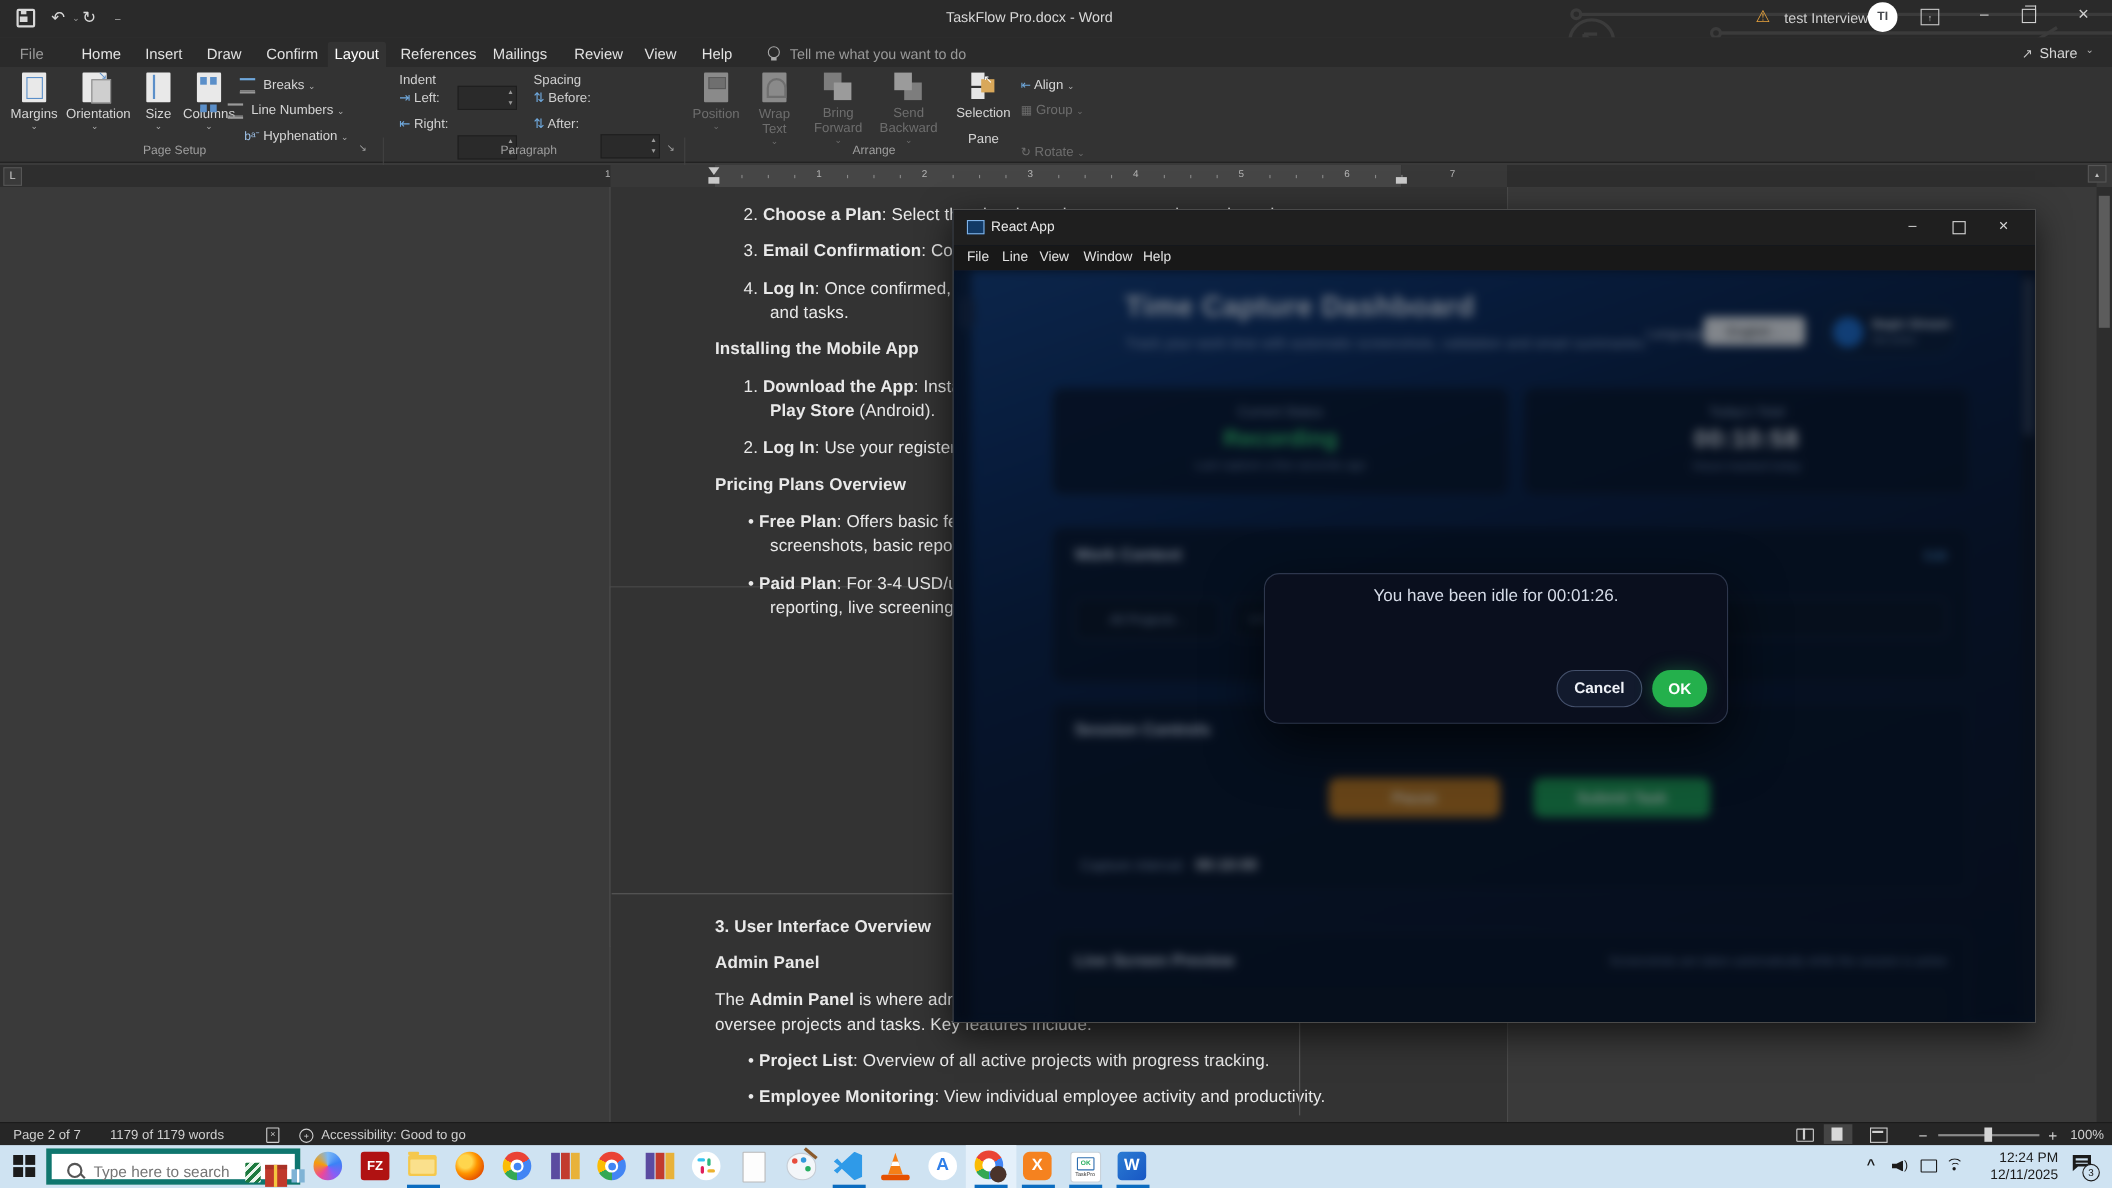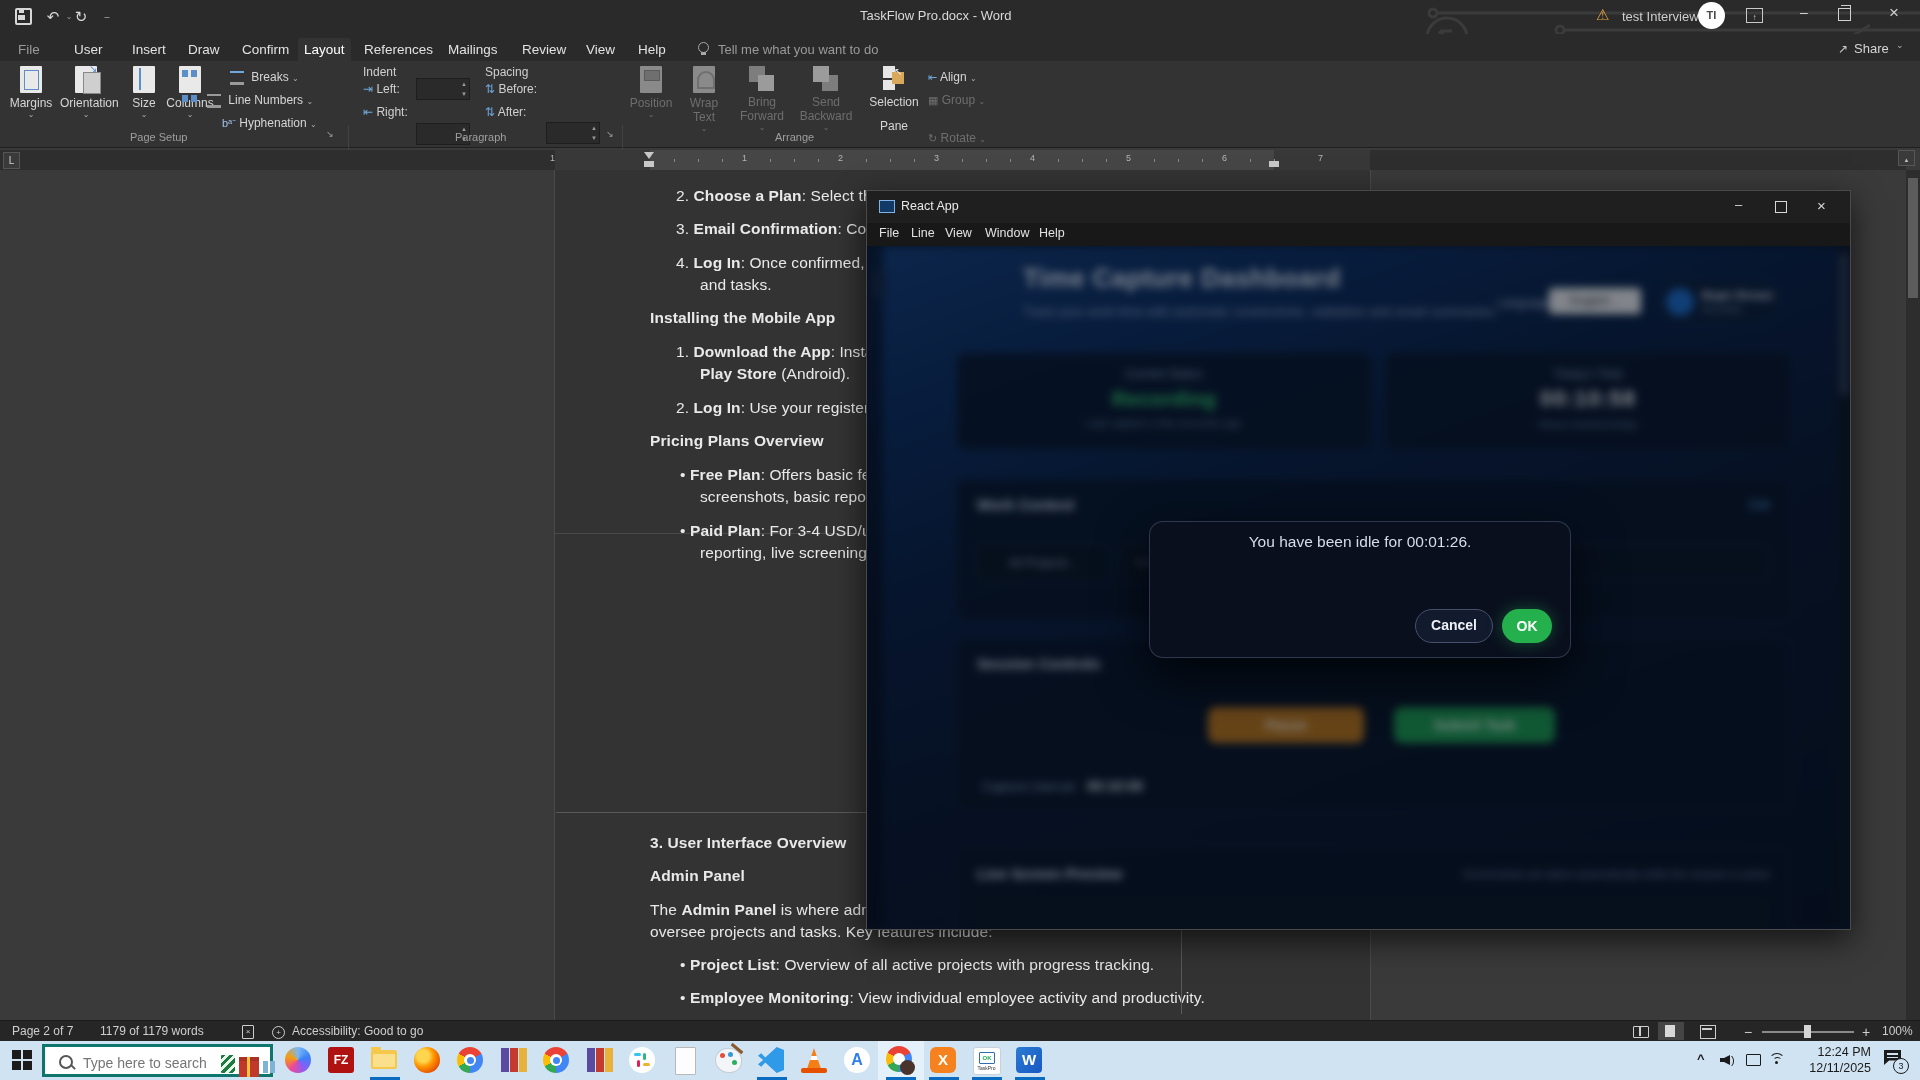--- a/index.html
+++ b/index.html
@@ -103,21 +103,21 @@
     </div>
     <div class="abs" style="left:1793px;top:4px;width:22px;height:22px;text-align:center;color:#d0d0d0;font-size:14px;">–</div>
     <div class="abs" style="left:1838px;top:8px;width:11px;height:11px;border:1.5px solid #d0d0d0;">
       <span class="abs" style="left:2px;top:-4px;width:9px;height:9px;border-top:1.5px solid #d0d0d0;border-right:1.5px solid #d0d0d0;"></span>
     </div>
     <div class="abs" style="left:1882px;top:3px;width:24px;height:24px;text-align:center;color:#d0d0d0;font-size:17px;">×</div>
   </div>
 
   <div class="abs" id="tabsrow">
     <span class="abs tab dim" style="left:12px;">File</span>
-    <span class="abs tab" style="left:68px;">User</span>
+    <span class="abs tab" style="left:68px;">Home</span>
     <span class="abs tab" style="left:126px;">Insert</span>
     <span class="abs tab" style="left:182px;">Draw</span>
     <span class="abs tab" style="left:236px;">Confirm</span>
     <span class="abs tab active" style="left:298px;">Layout</span>
     <span class="abs tab" style="left:358px;">References</span>
     <span class="abs tab" style="left:442px;">Mailings</span>
     <span class="abs tab" style="left:516px;">Review</span>
     <span class="abs tab" style="left:580px;">View</span>
     <span class="abs tab" style="left:632px;">Help</span>
     <span class="abs" style="left:698px;top:8px;width:9px;height:9px;border:1.5px solid #a8a8a8;border-radius:50%;">
@@ -155,21 +155,21 @@
     </div>
     <div class="abs ribbon-big" style="left:164px;top:5px;">
       <span class="pageico" style="display:block;">
         <span class="abs" style="left:3px;top:4px;width:6px;height:18px;border-top:7px solid #5b8fc9;border-bottom:7px solid #5b8fc9;"></span>
         <span class="abs" style="left:12px;top:4px;width:6px;height:18px;border-top:7px solid #5b8fc9;border-bottom:7px solid #5b8fc9;"></span>
       </span>
       <div class="lbl">Columns</div>
       <div class="car">⌄</div>
     </div>
 
-    <div class="abs smallrow" style="left:230px;top:6px;">
+    <div class="abs smallrow" style="left:218px;top:6px;">
       <span class="bluebars"></span>
       <span>Breaks</span> <span style="font-size:8px;color:#b0b0b0;">⌄</span>
     </div>
     <div class="abs smallrow" style="left:207px;top:29px;">
       <span class="bluebars" style="border-top-color:#9a9a9a;"></span>
       <span>Line Numbers</span> <span style="font-size:8px;color:#b0b0b0;">⌄</span>
     </div>
     <div class="abs smallrow" style="left:222px;top:52px;">
       <span style="color:#9fc2e8;font-size:11px;">bᵃ⁻</span>
       <span>Hyphenation</span> <span style="font-size:8px;color:#b0b0b0;">⌄</span>
@@ -459,21 +459,21 @@
     </div>
   </div>
 
   <div class="abs" id="taskbar">
     <div class="abs" style="left:12px;top:9px;width:22px;height:22px;">
       <span class="abs" style="left:0;top:0;width:9px;height:9px;background:#1c1c1c;"></span>
       <span class="abs" style="left:11px;top:0;width:9px;height:9px;background:#1c1c1c;"></span>
       <span class="abs" style="left:0;top:11px;width:9px;height:9px;background:#1c1c1c;"></span>
       <span class="abs" style="left:11px;top:11px;width:9px;height:9px;background:#1c1c1c;"></span>
     </div>
-    <div class="abs" style="left:42px;top:3px;width:231px;height:33px;background:#ffffff;border:3px solid #0f766e;box-sizing:border-box;">
+    <div class="abs" style="left:42px;top:3px;width:231px;height:33px;background:#ffffff;border:5px solid #0f766e;box-sizing:border-box;">
       <span class="abs" style="left:14px;top:8px;width:10px;height:10px;border:2px solid #555;border-radius:50%;"></span>
       <span class="abs" style="left:25px;top:19px;width:6px;height:2px;background:#555;transform:rotate(45deg);"></span>
       <input style="position: absolute; left: 36px; top: 4px; width: 130px; height: 22px; border: 0px; outline: 0px; font-size: 14px; color: rgb(74, 74, 74); font-family: &quot;Liberation Sans&quot;, sans-serif; background: transparent;" placeholder="Type here to search">
       <span class="abs" style="left:176px;top:8px;width:14px;height:18px;background:repeating-linear-gradient(135deg,#1d7a3f 0 3px,#e8f5ec 3px 6px);border-radius:1px;"></span>
       <span class="abs" style="left:194px;top:10px;width:20px;height:16px;background:#c0392b;border-top:4px solid #a93226;">
         <span class="abs" style="left:8px;top:-4px;width:3px;height:20px;background:#f4c53f;"></span>
       </span>
       <span class="abs" style="left:218px;top:14px;width:12px;height:12px;background:#7fb3d5;">
         <span class="abs" style="left:5px;top:0;width:2px;height:12px;background:#fff;"></span>
       </span>

